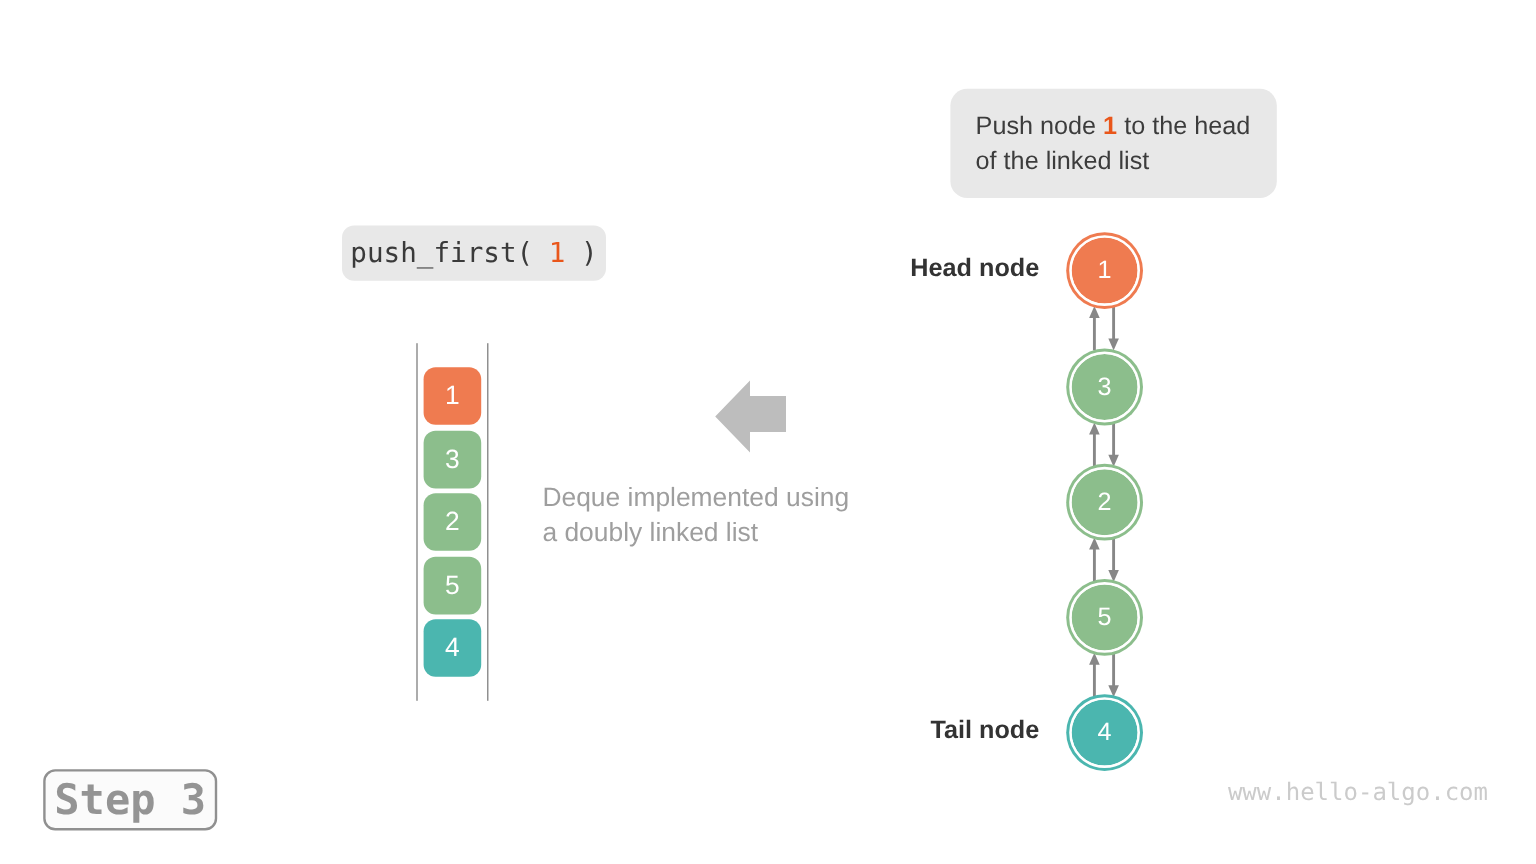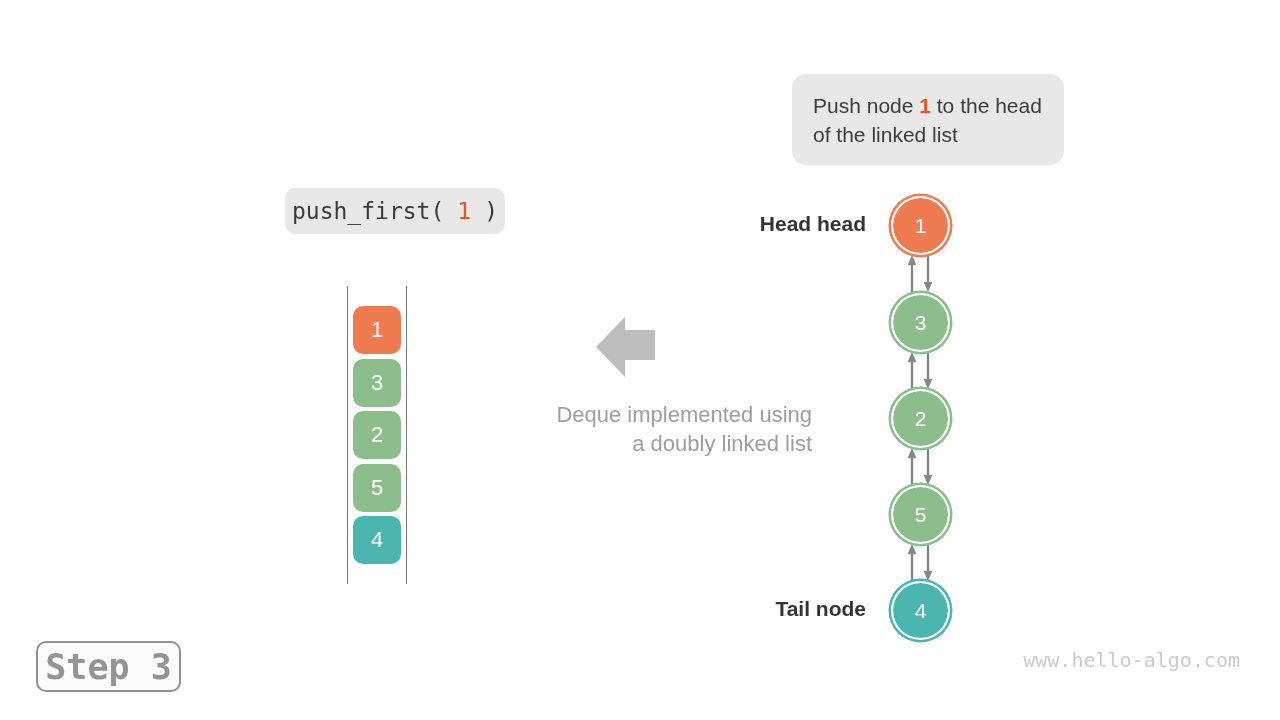--- a/index.html
+++ b/index.html
@@ -80,21 +80,21 @@
   }
   .bg-orange { background: #ef7b50; }
   .bg-green  { background: #8cbe8c; }
   .bg-teal   { background: #4bb6af; }
 
   
   .big-arrow { position: absolute; left: 590px; top: 310px; }
   .caption {
     position: absolute;
     left: 452px; top: 400px; width: 360px;
-    text-align: right;
+    text-align: left;
     font-size: 22px; line-height: 29px;
     color: #9e9e9e;
   }
 
   
   .ll-node {
     position: absolute;
     left: 891px;
     width: 59px; height: 59px;
     border: 2.5px solid #ffffff;
@@ -149,21 +149,21 @@
 
   <svg class="big-arrow" width="80" height="80" viewBox="0 0 80 80">
     <polygon points="6,37 35,7 35,20 65,20 65,50 35,50 35,67" fill="#bdbdbd"></polygon>
   </svg>
 
   <div class="caption">
     <div>Deque implemented using</div>
     <div>a doubly linked list</div>
   </div>
 
-  <div class="node-label" id="head-label">Head head</div>
+  <div class="node-label" id="head-label">Head node</div>
   <div class="node-label" id="tail-label">Tail node</div>
 
   <svg class="arrows" width="40" height="650" viewBox="0 0 40 650">
     <g stroke="#878787" stroke-width="2.4" fill="#878787">
       <g>
           <line x1="12" y1="292" x2="12" y2="264"></line>
           <polygon points="12,255 7.6,265 16.4,265" stroke="none"></polygon>
         </g>
       <g>
           <line x1="28" y1="255" x2="28" y2="283"></line>

